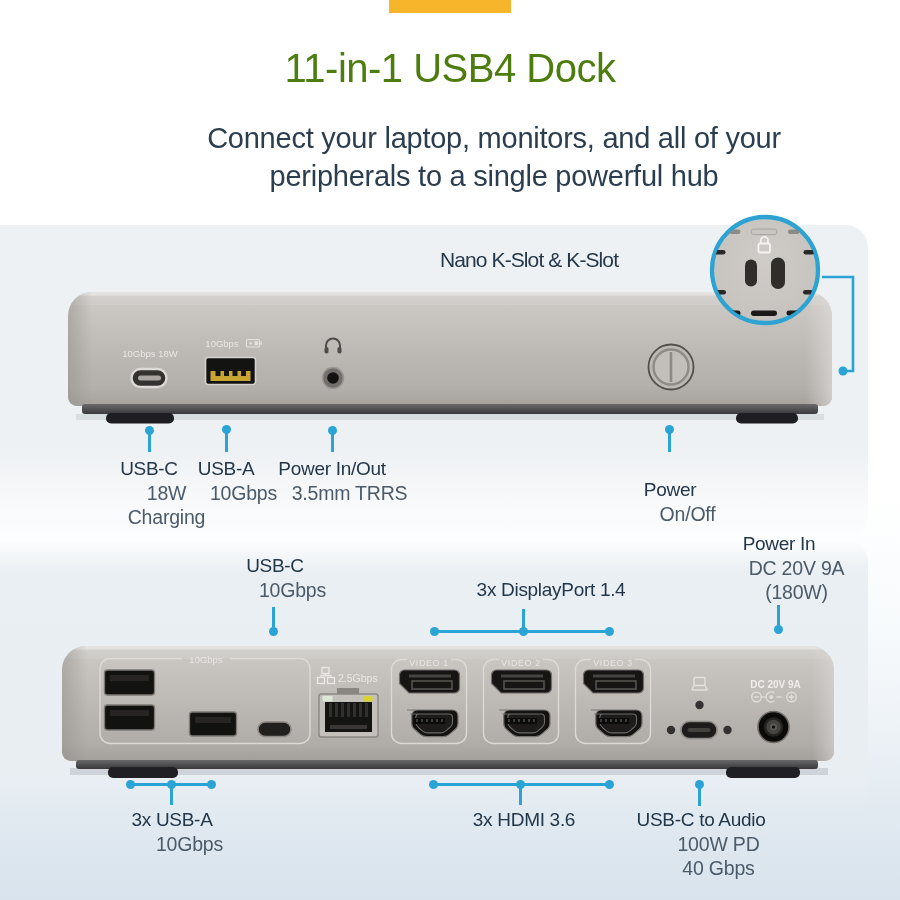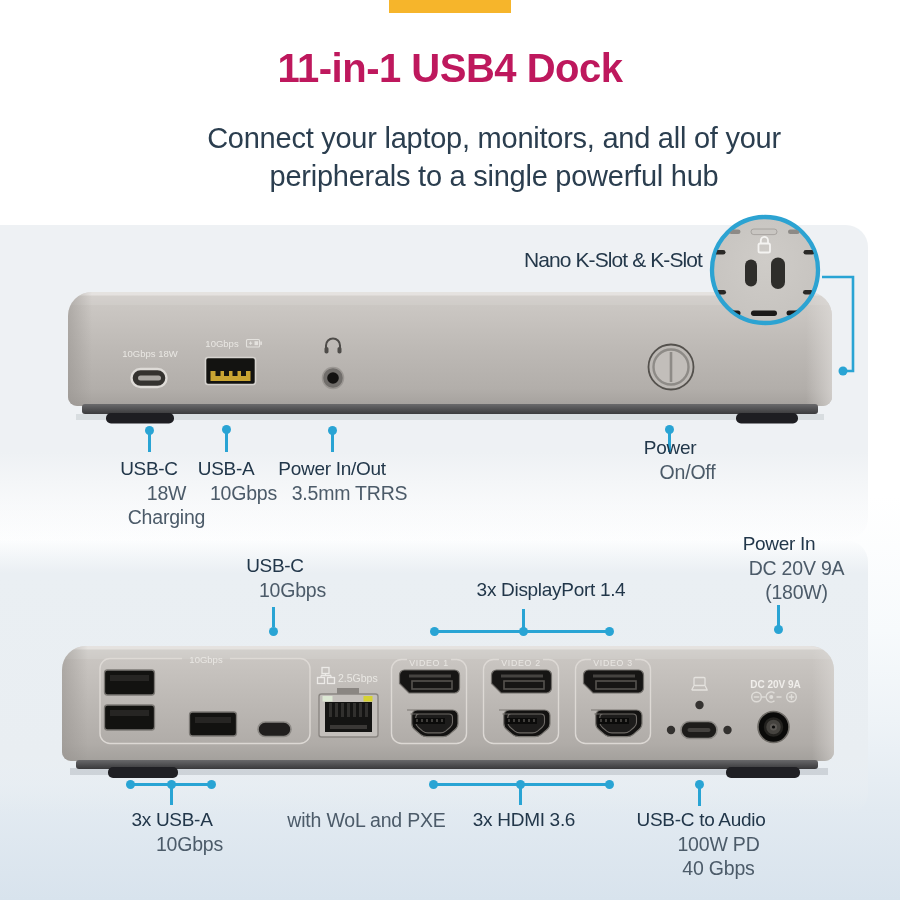--- a/index.html
+++ b/index.html
@@ -2,23 +2,23 @@
 <html><head>
 <meta charset="utf-8">
 <style>
   html,body{margin:0;padding:0;}
   body{width:900px;height:900px;overflow:hidden;position:relative;
     font-family:"Liberation Sans", sans-serif;
     background:linear-gradient(180deg,#ffffff 0%,#ffffff 55%,#f7fafc 70%,#eef3f7 80%,#e2eaf1 90%,#d8e3ed 100%);}
   .abs{position:absolute;}
   .bar{left:389px;top:0;width:122px;height:13px;background:#F6B52B;}
   h1{position:absolute;left:0;top:46px;width:900px;margin:0;text-align:center;
-     font-size:40px;font-weight:bold;color:#be185d;letter-spacing:-0.5px;}
+     font-size:40px;font-weight:normal;color:#4d7c0f;letter-spacing:-0.5px;}
   .sub{left:0;top:119px;width:900px;text-align:center;font-size:29px;letter-spacing:-0.25px;line-height:38px;color:#2B3E4F;padding-left:44px;}
-  .nano{z-index:30;left:440px;top:248px;width:262px;text-align:right;font-size:21px;letter-spacing:-0.9px;color:#24384A;}
+  .nano{z-index:30;left:440px;top:248px;width:262px;text-align:left;font-size:21px;letter-spacing:-0.9px;color:#24384A;}
   .lab{z-index:30;text-align:center;transform:translateX(-50%);white-space:nowrap;}
   .lab b{display:block;font-size:19px;letter-spacing:-0.3px;line-height:24px;color:#22374A;font-weight:normal;}
   .lab span{display:block;font-size:19.5px;letter-spacing:-0.2px;line-height:24px;color:#4C5B69;margin-left:35px;}
   .dot{width:9px;height:9px;border-radius:50%;background:#29A4D4;position:absolute;}
   .stem{width:3px;background:#29A4D4;position:absolute;}
   .hline{height:3px;background:#29A4D4;position:absolute;}
 </style>
 </head>
 <body>
 <div class="abs" style="left:-30px;top:225px;width:898px;height:315px;border-radius:0 22px 22px 0;background:linear-gradient(180deg,#eef1f4 0%,#eef1f4 72%,rgba(238,241,244,0) 100%);"></div>
@@ -148,21 +148,21 @@
     <span>Charging</span>
   </div>
 <div class="abs lab" style="left:226px;top:457px;">
     <b>USB-A</b>
     <span>10Gbps</span>
   </div>
 <div class="abs lab" style="left:332px;top:457px;">
     <b>Power In/Out</b>
     <span>3.5mm TRRS</span>
   </div>
-<div class="abs lab" style="left:670px;top:436px;">
+<div class="abs lab" style="left:670px;top:478px;">
     <b>Power</b>
     <span>On/Off</span>
   </div>
 
 <div class="abs lab" style="left:275px;top:553.5px;">
     <b>USB-C</b>
     <span>10Gbps</span>
   </div>
 <div class="stem" style="left:271.5px;top:607px;height:20px;"></div>
 <div class="dot" style="left:268.5px;top:626.5px;"></div>
@@ -329,21 +329,20 @@
 <div class="stem" style="left:518.5px;top:784px;height:21px;"></div>
 
 <div class="dot" style="left:694.5px;top:779.5px;"></div>
 <div class="stem" style="left:697.5px;top:784px;height:22px;"></div>
 
 <div class="abs lab" style="left:172px;top:808px;">
     <b>3x USB-A</b>
     <span>10Gbps</span>
   </div>
 <div class="abs lab" style="left:349px;top:808px;">
-    <span>with WoL and PXE</span>
   </div>
 <div class="abs lab" style="left:524px;top:808px;">
     <b>3x HDMI 3.6</b>
   </div>
 <div class="abs lab" style="left:701px;top:808px;">
     <b>USB-C to Audio</b>
     <span>100W PD</span>
     <span>40 Gbps</span>
   </div>
 

